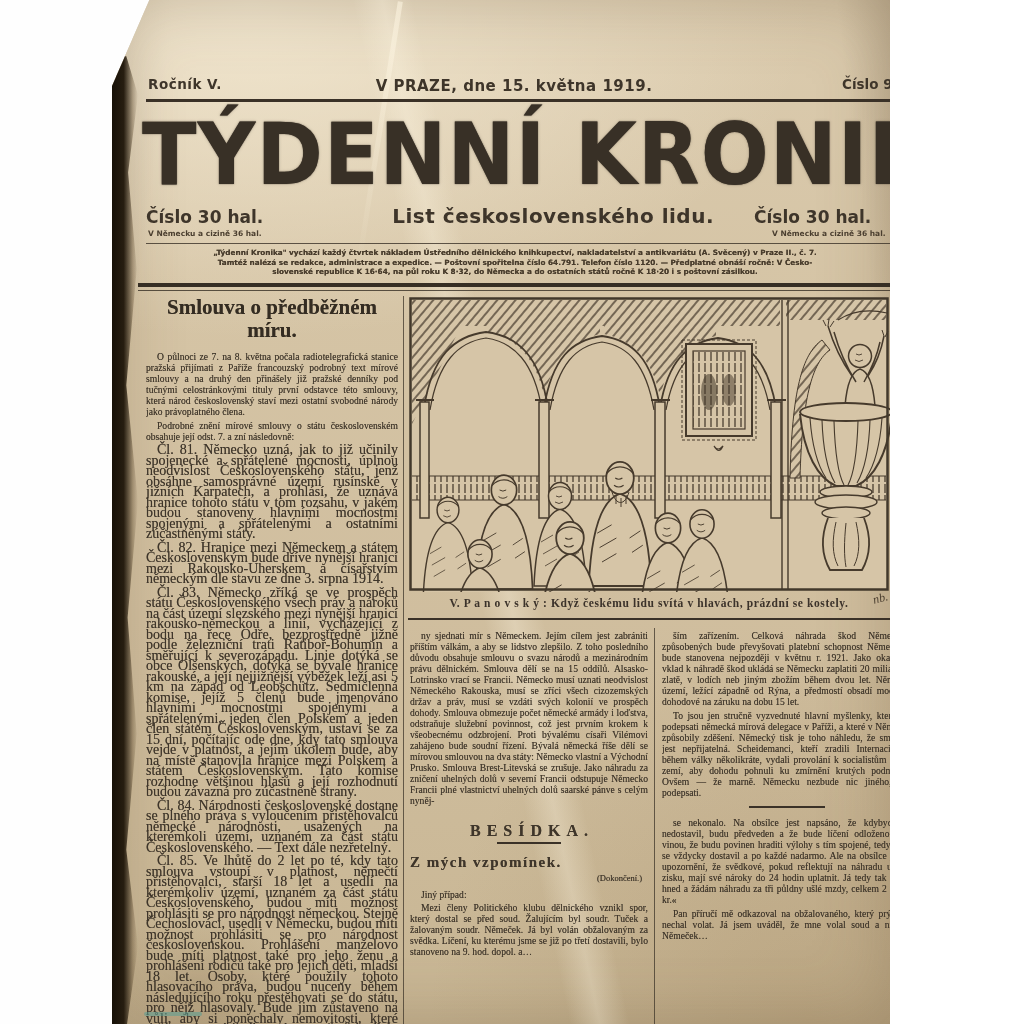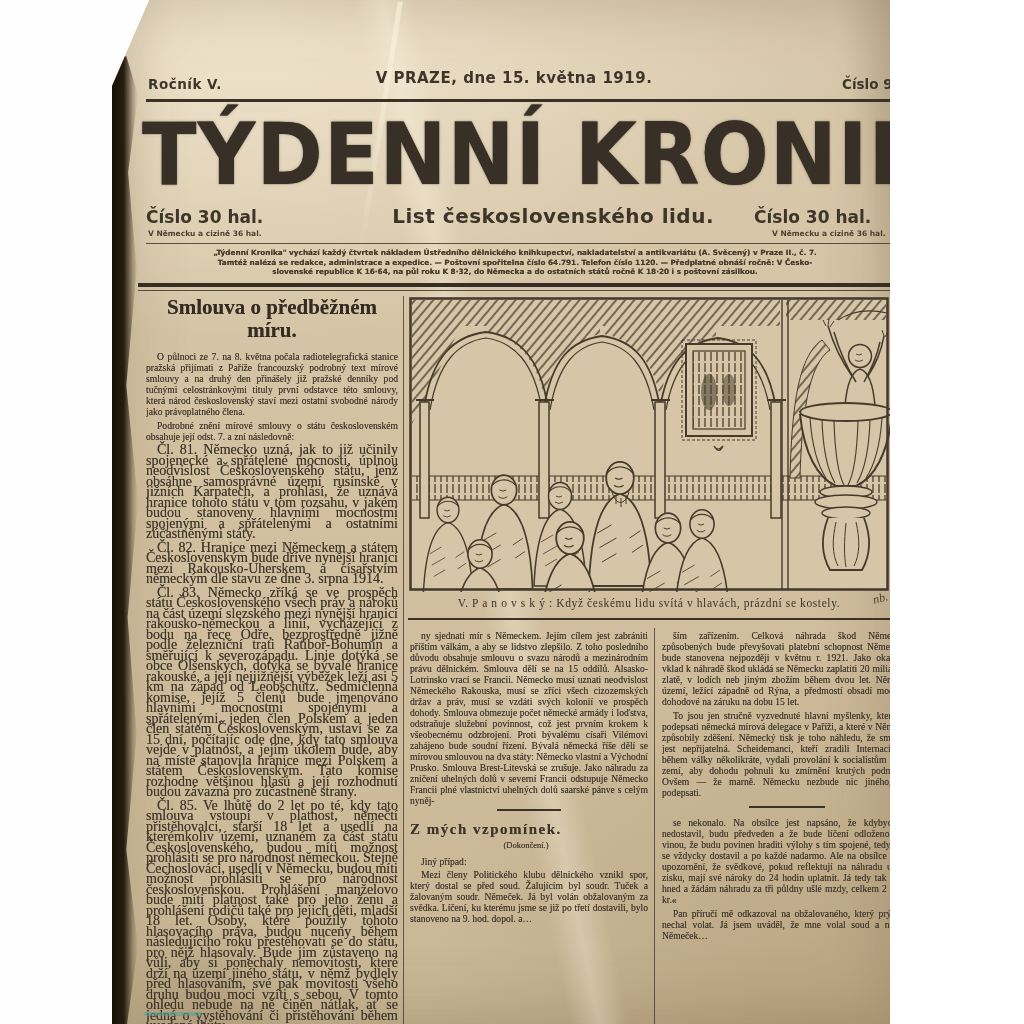--- a/index.html
+++ b/index.html
@@ -29,21 +29,21 @@
     background:linear-gradient(rgba(255,247,228,.55),transparent);}
   .stain{position:absolute;left:2%;bottom:0;width:30%;height:18%;pointer-events:none;
     background:radial-gradient(60% 60% at 30% 80%, rgba(110,85,50,.18), transparent 70%);}
 
   .content{position:absolute;left:26px;top:0;width:752px;height:1024px;color:#3e352a;}
   .content .abs{position:absolute;}
   .sans{font-family:"DejaVu Sans","Liberation Sans",sans-serif;}
 
   
   .meta-vol{left:10px;top:76px;font-size:13.5px;font-weight:bold;letter-spacing:.5px;}
-  .meta-date{left:146px;top:69px;width:460px;text-align:center;font-size:15px;font-weight:bold;letter-spacing:.5px;}
+  .meta-date{left:146px;top:77px;width:460px;text-align:center;font-size:15px;font-weight:bold;letter-spacing:.5px;}
   .meta-issue{left:704px;top:76px;font-size:13.5px;font-weight:bold;white-space:nowrap;}
   .rule-top{left:8px;top:99px;width:744px;height:3px;background:#3a3127;}
   .masthead{left:4px;top:106px;font-size:80px;font-weight:bold;white-space:nowrap;color:#383026;
     letter-spacing:1px;transform:scaleY(1.06);transform-origin:left top;
     text-shadow:0 0 1px rgba(56,48,38,.9), 0 0 3px rgba(56,48,38,.25);}
   .price-left{left:8px;top:207px;font-size:17px;font-weight:bold;}
   .price-left-sub{left:10px;top:229px;font-size:7.5px;font-weight:bold;color:#4a3e2f;}
   .subtitle{left:176px;top:204px;width:400px;text-align:right;font-size:20px;font-weight:bold;letter-spacing:.5px;}
   .price-right{left:616px;top:207px;width:220px;font-size:17px;font-weight:bold;white-space:nowrap;}
   .price-right-sub{left:634px;top:229px;width:200px;font-size:7.5px;font-weight:bold;color:#4a3e2f;white-space:nowrap;}
@@ -62,29 +62,29 @@
   .col-mid{left:272px;top:628px;width:238px;height:396px;overflow:hidden;}
   .col-right{left:524px;top:628px;width:250px;height:396px;overflow:hidden;}
   .article-head{font-size:21px;line-height:23px;font-weight:bold;text-align:center;margin:0 0 9px 0;color:#342c22;}
   .vrule1{left:265px;top:296px;width:1px;height:728px;background:rgba(62,53,42,.75);}
   .vrule2{left:516px;top:628px;width:1px;height:396px;background:rgba(62,53,42,.75);}
 
   
   .illu{left:270px;top:296px;width:482px;height:296px;}
   .illu svg{display:block;}
   .illu-sign{position:absolute;right:2px;bottom:-14px;font-size:12px;font-style:italic;color:#4a3e2f;transform:rotate(-14deg);}
-  .caption{left:270px;top:597px;width:482px;text-align:center;font-size:11.5px;font-weight:normal;
+  .caption{left:270px;top:597px;width:482px;text-align:center;font-size:11.5px;font-weight:bold;
     letter-spacing:.6px;color:#3b322a;}
   .caption-rule{left:270px;top:618px;width:482px;height:2px;background:#3a3127;}
 
   
   .besidka-head{font-size:16px;font-weight:bold;letter-spacing:6px;text-align:center;margin:16px 0 2px 0;text-indent:6px;}
   .besidka-underline{width:64px;height:2px;background:#3a3127;margin:0 auto 10px auto;}
   .besidka-sub{font-size:15px;font-weight:bold;letter-spacing:1.5px;text-align:left;margin:0 0 2px 0;}
-  .besidka-note{font-size:8.5px;text-align:center;margin:0 6px 6px 0;}
+  .besidka-note{font-size:8.5px;text-align:right;margin:0 6px 6px 0;}
   .besidka-lead{font-size:9.6px;line-height:11px;text-indent:11px;margin:0 0 1px 0;}
   .divider{width:76px;height:2px;background:#3a3127;margin:8px auto 9px auto;}
 
   .mark-teal{left:6px;top:1012px;width:58px;height:4px;background:rgba(88,158,148,.55);border-radius:2px;}
 </style>
 </head>
 <body>
 
 <div class="photo">
   <div class="paper">
@@ -120,20 +120,21 @@
       <div class="abs col col-left">
         <h2 class="article-head">Smlouva o předběžném míru.</h2>
         <div>
             <p class="p-intro">O půlnoci ze 7. na 8. května počala radiotelegrafická stanice pražská přijímati z Paříže francouzský podrobný text mírové smlouvy a na druhý den přinášely již pražské denníky pod tučnými celostránkovými tituly první odstavce této smlouvy, která národ československý staví mezi ostatní svobodné národy jako právoplatného člena.</p>
             <p class="p-intro">Podrobné znění mírové smlouvy o státu československém obsahuje její odst. 7. a zní následovně:</p>
           </div>
         <div>
             <p class="p-article">Čl. 81. Německo uzná, jak to již učinily spojenecké a spřátelené mocnosti, úplnou neodvislost Československého státu, jenž obsáhne samosprávné území rusínské v jižních Karpatech, a prohlásí, že uznává hranice tohoto státu v tom rozsahu, v jakém budou stanoveny hlavními mocnostmi spojenými a spřátelenými a ostatními zúčastněnými státy.</p>
             <p class="p-article">Čl. 82. Hranice mezi Německem a státem Československým bude dříve nynější hranicí mezi Rakousko-Uherskem a císařstvím německým dle stavu ze dne 3. srpna 1914.</p>
             <p class="p-article">Čl. 83. Německo zříká se ve prospěch státu Československého všech práv a nároků na část území slezského mezi nynější hranicí rakousko-německou a linií, vycházející z bodu na řece Odře, bezprostředně jižně podle železniční trati Ratiboř-Bohumín a směřující k severozápadu. Linie dotýká se obce Olšenských, dotýká se bývalé hranice rakouské, a její nejjižnější výběžek leží asi 5 km na západ od Leobschütz. Sedmičlenná komise, jejíž 5 členů bude jmenováno hlavními mocnostmi spojenými a spřátelenými, jeden člen Polskem a jeden člen státem Československým, ustaví se za 15 dní, počítajíc ode dne, kdy tato smlouva vejde v platnost, a jejím úkolem bude, aby na místě stanovila hranice mezi Polskem a státem Československým. Tato komise rozhodne většinou hlasů a její rozhodnutí budou závazná pro zúčastněné strany.</p>
+            <p class="p-article">Čl. 84. Národnosti československé dostane se plného práva s vyloučením přistěhovalců německé národnosti, usazených na kterémkoli území, uznaném za část státu Československého. — Text dále nezřetelný.</p>
             <p class="p-article">Čl. 85. Ve lhůtě do 2 let po té, kdy tato smlouva vstoupí v platnost, němečtí přistěhovalci, starší 18 let a usedlí na kterémkoliv území, uznaném za část státu Československého, budou míti možnost prohlásiti se pro národnost německou. Stejně Čechoslováci, usedlí v Německu, budou míti možnost prohlásiti se pro národnost československou. Prohlášení manželovo bude míti platnost také pro jeho ženu a prohlášení rodičů také pro jejich děti, mladší 18 let. Osoby, které použily tohoto hlasovacího práva, budou nuceny během následujícího roku přestěhovati se do státu, pro nějž hlasovaly. Bude jim zůstaveno na vůli, aby si ponechaly nemovitosti, které drží na území jiného státu, v němž bydlely před hlasováním, své pak movitosti všeho druhu budou moci vzíti s sebou. V tomto ohledu nebude na ně činěn nátlak, ať se jedná o vystěhování či přistěhování během uvedené lhůty.</p>
             <p class="p-article">Čl. 86. Československý stát dodatečnou smlouvou s mocnostmi spojenými a spřátelenými uzná opatření, která tyto mocnosti budou považovati za</p>
           </div>
       </div>
 
       <div class="abs illu">
         <svg viewBox="0 0 482 296" width="482" height="296">
           <defs>
             <pattern id="hx" width="7" height="7" patternUnits="userSpaceOnUse" patternTransform="rotate(40)">
               <rect width="7" height="7" fill="#d6c5a7"></rect>
@@ -228,20 +229,21 @@
         </svg>
         <span class="illu-sign">nb.</span>
       </div>
       <div class="abs caption">V. P a n o v s k ý :  Když českému lidu svítá v hlavách, prázdní se kostely.</div>
       <div class="abs caption-rule"></div>
 
       <div class="abs col col-mid">
         <div>
             <p class="p-intro">ny sjednati mír s Německem. Jejím cílem jest zabrániti příštím válkám, a aby se lidstvo zlepšilo. Z toho posledního důvodu obsahuje smlouvu o svazu národů a mezinárodním právu dělnickém. Smlouva dělí se na 15 oddílů. Alsasko-Lotrinsko vrací se Francii. Německo musí uznati neodvislost Německého Rakouska, musí se zříci všech cizozemských držav a práv, musí se vzdáti svých kolonií ve prospěch dohody. Smlouva obmezuje počet německé armády i loďstva, odstraňuje služební povinnost, což jest prvním krokem k všeobecnému odzbrojení. Proti bývalému císaři Vilémovi zahájeno bude soudní řízení. Bývalá německá říše dělí se mírovou smlouvou na dva státy: Německo vlastní a Východní Prusko. Smlouva Brest-Litevská se zrušuje. Jako náhradu za zničení uhelných dolů v severní Francii odstupuje Německo Francii plné vlastnictví uhelných dolů saarské pánve s celým nyněj-</p>
           </div>
+        <h3 class="besidka-head">BESÍDKA.</h3>
         <div class="besidka-underline"></div>
         <h4 class="besidka-sub">Z mých vzpomínek.</h4>
         <div class="besidka-note">(Dokončení.)</div>
         <div class="besidka-lead">Jiný případ:</div>
         <div>
             <p class="p-intro">Mezi členy Politického klubu dělnického vznikl spor, který dostal se před soud. Žalujícím byl soudr. Tuček a žalovaným soudr. Němeček. Já byl volán obžalovaným za svědka. Líčení, ku kterému jsme se již po třetí dostavili, bylo stanoveno na 9. hod. dopol. a…</p>
           </div>
       </div>
 
       <div class="abs col col-right">

